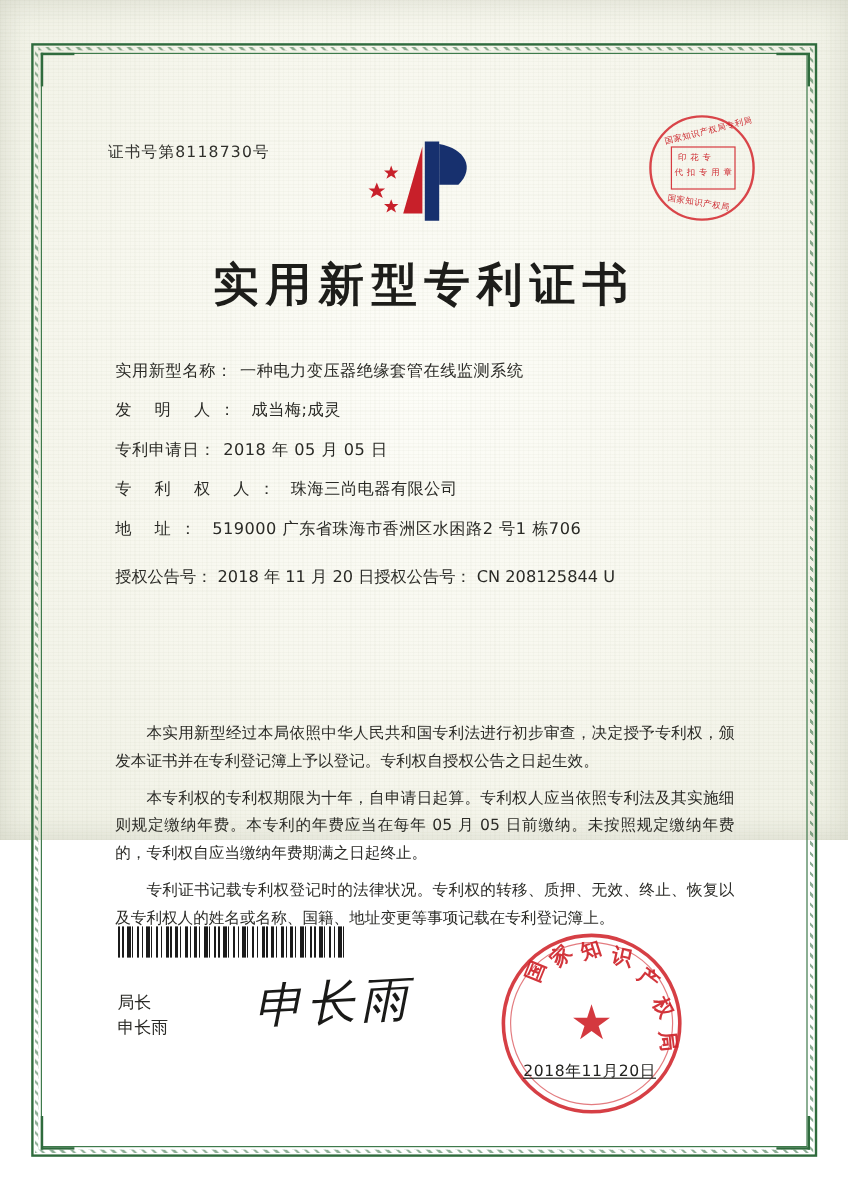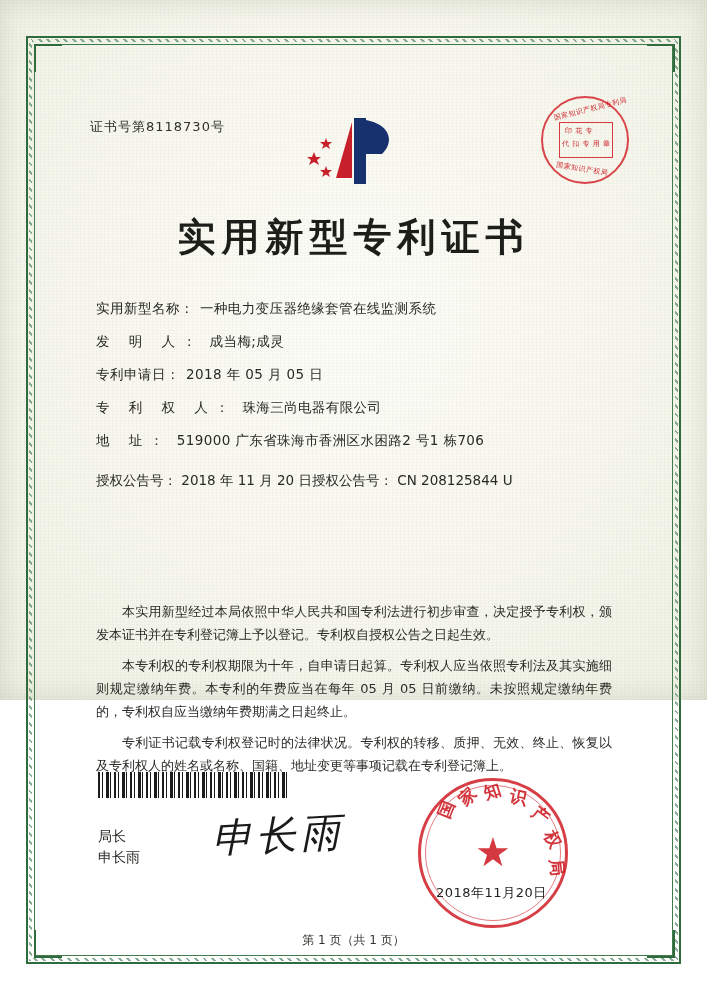--- a/index.html
+++ b/index.html
@@ -274,20 +274,21 @@
     letter-spacing: 4px;
     transform: rotate(-3deg);
   }
   .seal-date {
     position: absolute;
     left: 436px; top: 884px;
     font-size: 13px;
     color: #232320;
     font-family: "DejaVu Sans", sans-serif;
     letter-spacing: .5px;
+    text-decoration: underline;
   }
 
   
   .footer {
     position: absolute;
     left: 0; right: 0;
     top: 932px;
     text-align: center;
     font-size: 12px;
     color: #33332e;
@@ -399,16 +400,15 @@
     <div class="seal-char" style="left:20px;  top:20px;  transform:rotate(-68deg);">国</div>
     <div class="seal-char" style="left:41px;  top:7px;   transform:rotate(-45deg);">家</div>
     <div class="seal-char" style="left:66px;  top:2px;   transform:rotate(-18deg);">知</div>
     <div class="seal-char" style="left:92px;  top:8px;   transform:rotate(12deg);">识</div>
     <div class="seal-char" style="left:114px; top:26px;  transform:rotate(38deg);">产</div>
     <div class="seal-char" style="left:126px; top:50px;  transform:rotate(62deg);">权</div>
     <div class="seal-char" style="left:130px; top:78px;  transform:rotate(84deg);">局</div>
   </div>
   <div class="seal-date">2018年11月20日</div>
 
-  <div class="footer">第 1 页（共 1 页）</div>
 
   <div class="edge-shadow"></div>
 </div>
 
 </body></html>

